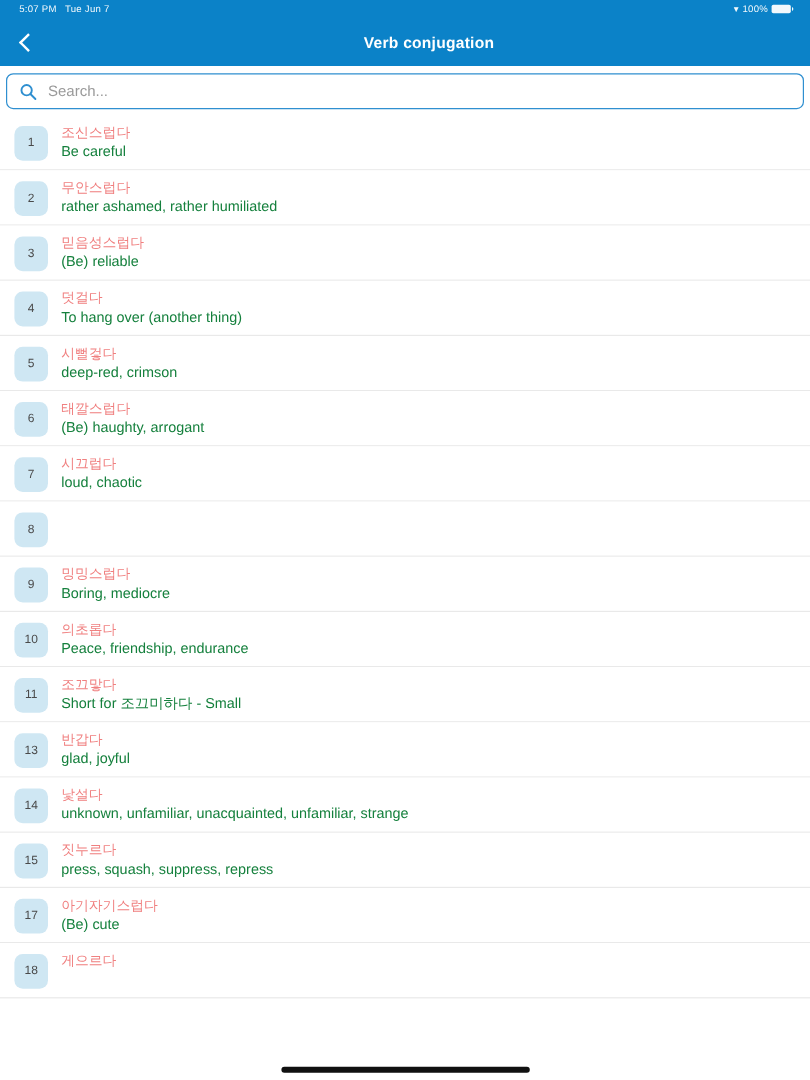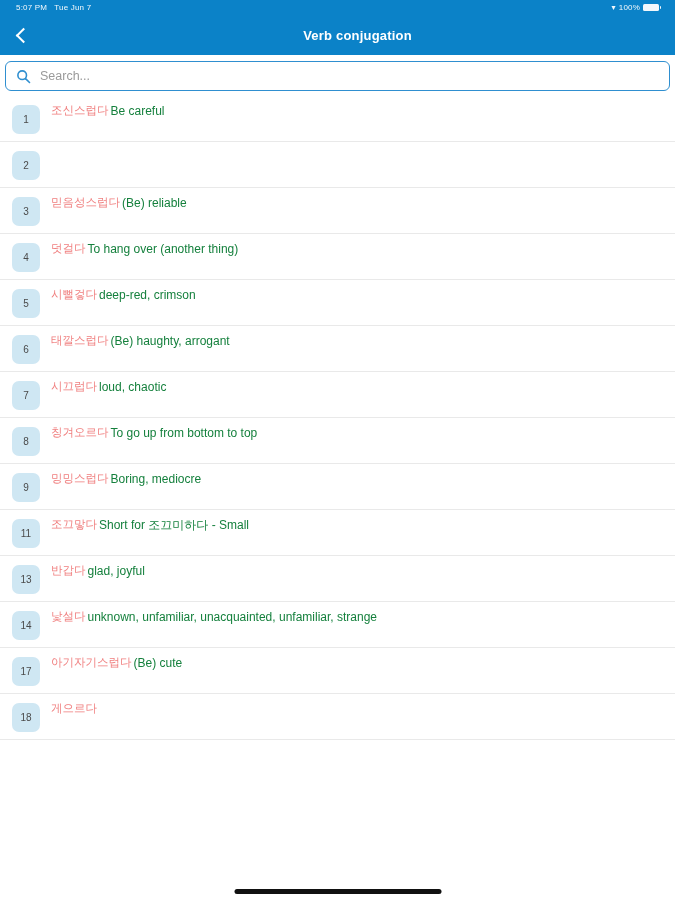--- a/index.html
+++ b/index.html
@@ -71,21 +71,21 @@
     display:flex; align-items:flex-start; gap:11px;
     padding:8px 12px 7px 12px; height:46px;
     border-bottom:1px solid #e9e9e9; background:#fff;
   }
   .badge {
     flex:0 0 auto; width:28px; height:29px; border-radius:7px;
     background:#cfe7f3; color:#4a4a4a;
     font-size:10px; display:flex; align-items:center; justify-content:center;
     margin-top:1px;
   }
-  .row-text { display:flex; flex-direction:row; gap:2px; min-width:0; }
+  .row-text { display:flex; flex-direction:column; gap:2px; min-width:0; }
   .kr {
     color:#f08080; font-size:11.5px; line-height:13px;
     font-family:"DejaVu Sans","Liberation Sans",sans-serif;
     white-space:nowrap;
   }
   .en {
     color:#15803d; font-size:12px; line-height:14px; white-space:nowrap;
   }
 
   
@@ -131,20 +131,24 @@
   <div class="list" id="verb-list">
       <div class="row">
         <div class="badge">1</div>
         <div class="row-text">
           <div class="kr">조신스럽다</div>
           <div class="en">Be careful</div>
         </div>
       </div>
       <div class="row">
         <div class="badge">2</div>
+        <div class="row-text">
+          <div class="kr">무안스럽다</div>
+          <div class="en">rather ashamed, rather humiliated</div>
+        </div>
       </div>
       <div class="row">
         <div class="badge">3</div>
         <div class="row-text">
           <div class="kr">믿음성스럽다</div>
           <div class="en">(Be) reliable</div>
         </div>
       </div>
       <div class="row">
         <div class="badge">4</div>
@@ -169,33 +173,36 @@
       </div>
       <div class="row">
         <div class="badge">7</div>
         <div class="row-text">
           <div class="kr">시끄럽다</div>
           <div class="en">loud, chaotic</div>
         </div>
       </div>
       <div class="row">
         <div class="badge">8</div>
-        <div class="row-text">
-          <div class="kr">칭겨오르다</div>
-          <div class="en">To go up from bottom to top</div>
-        </div>
       </div>
       <div class="row">
         <div class="badge">9</div>
         <div class="row-text">
           <div class="kr">밍밍스럽다</div>
           <div class="en">Boring, mediocre</div>
         </div>
       </div>
       <div class="row">
+        <div class="badge">10</div>
+        <div class="row-text">
+          <div class="kr">의초롭다</div>
+          <div class="en">Peace, friendship, endurance</div>
+        </div>
+      </div>
+      <div class="row">
         <div class="badge">11</div>
         <div class="row-text">
           <div class="kr">조끄맣다</div>
           <div class="en">Short for 조끄미하다 - Small</div>
         </div>
       </div>
       <div class="row">
         <div class="badge">13</div>
         <div class="row-text">
           <div class="kr">반갑다</div>
@@ -203,20 +210,27 @@
         </div>
       </div>
       <div class="row">
         <div class="badge">14</div>
         <div class="row-text">
           <div class="kr">낯설다</div>
           <div class="en">unknown, unfamiliar, unacquainted, unfamiliar, strange</div>
         </div>
       </div>
       <div class="row">
+        <div class="badge">15</div>
+        <div class="row-text">
+          <div class="kr">짓누르다</div>
+          <div class="en">press, squash, suppress, repress</div>
+        </div>
+      </div>
+      <div class="row">
         <div class="badge">17</div>
         <div class="row-text">
           <div class="kr">아기자기스럽다</div>
           <div class="en">(Be) cute</div>
         </div>
       </div>
       <div class="row">
         <div class="badge">18</div>
         <div class="row-text">
           <div class="kr">게으르다</div>

